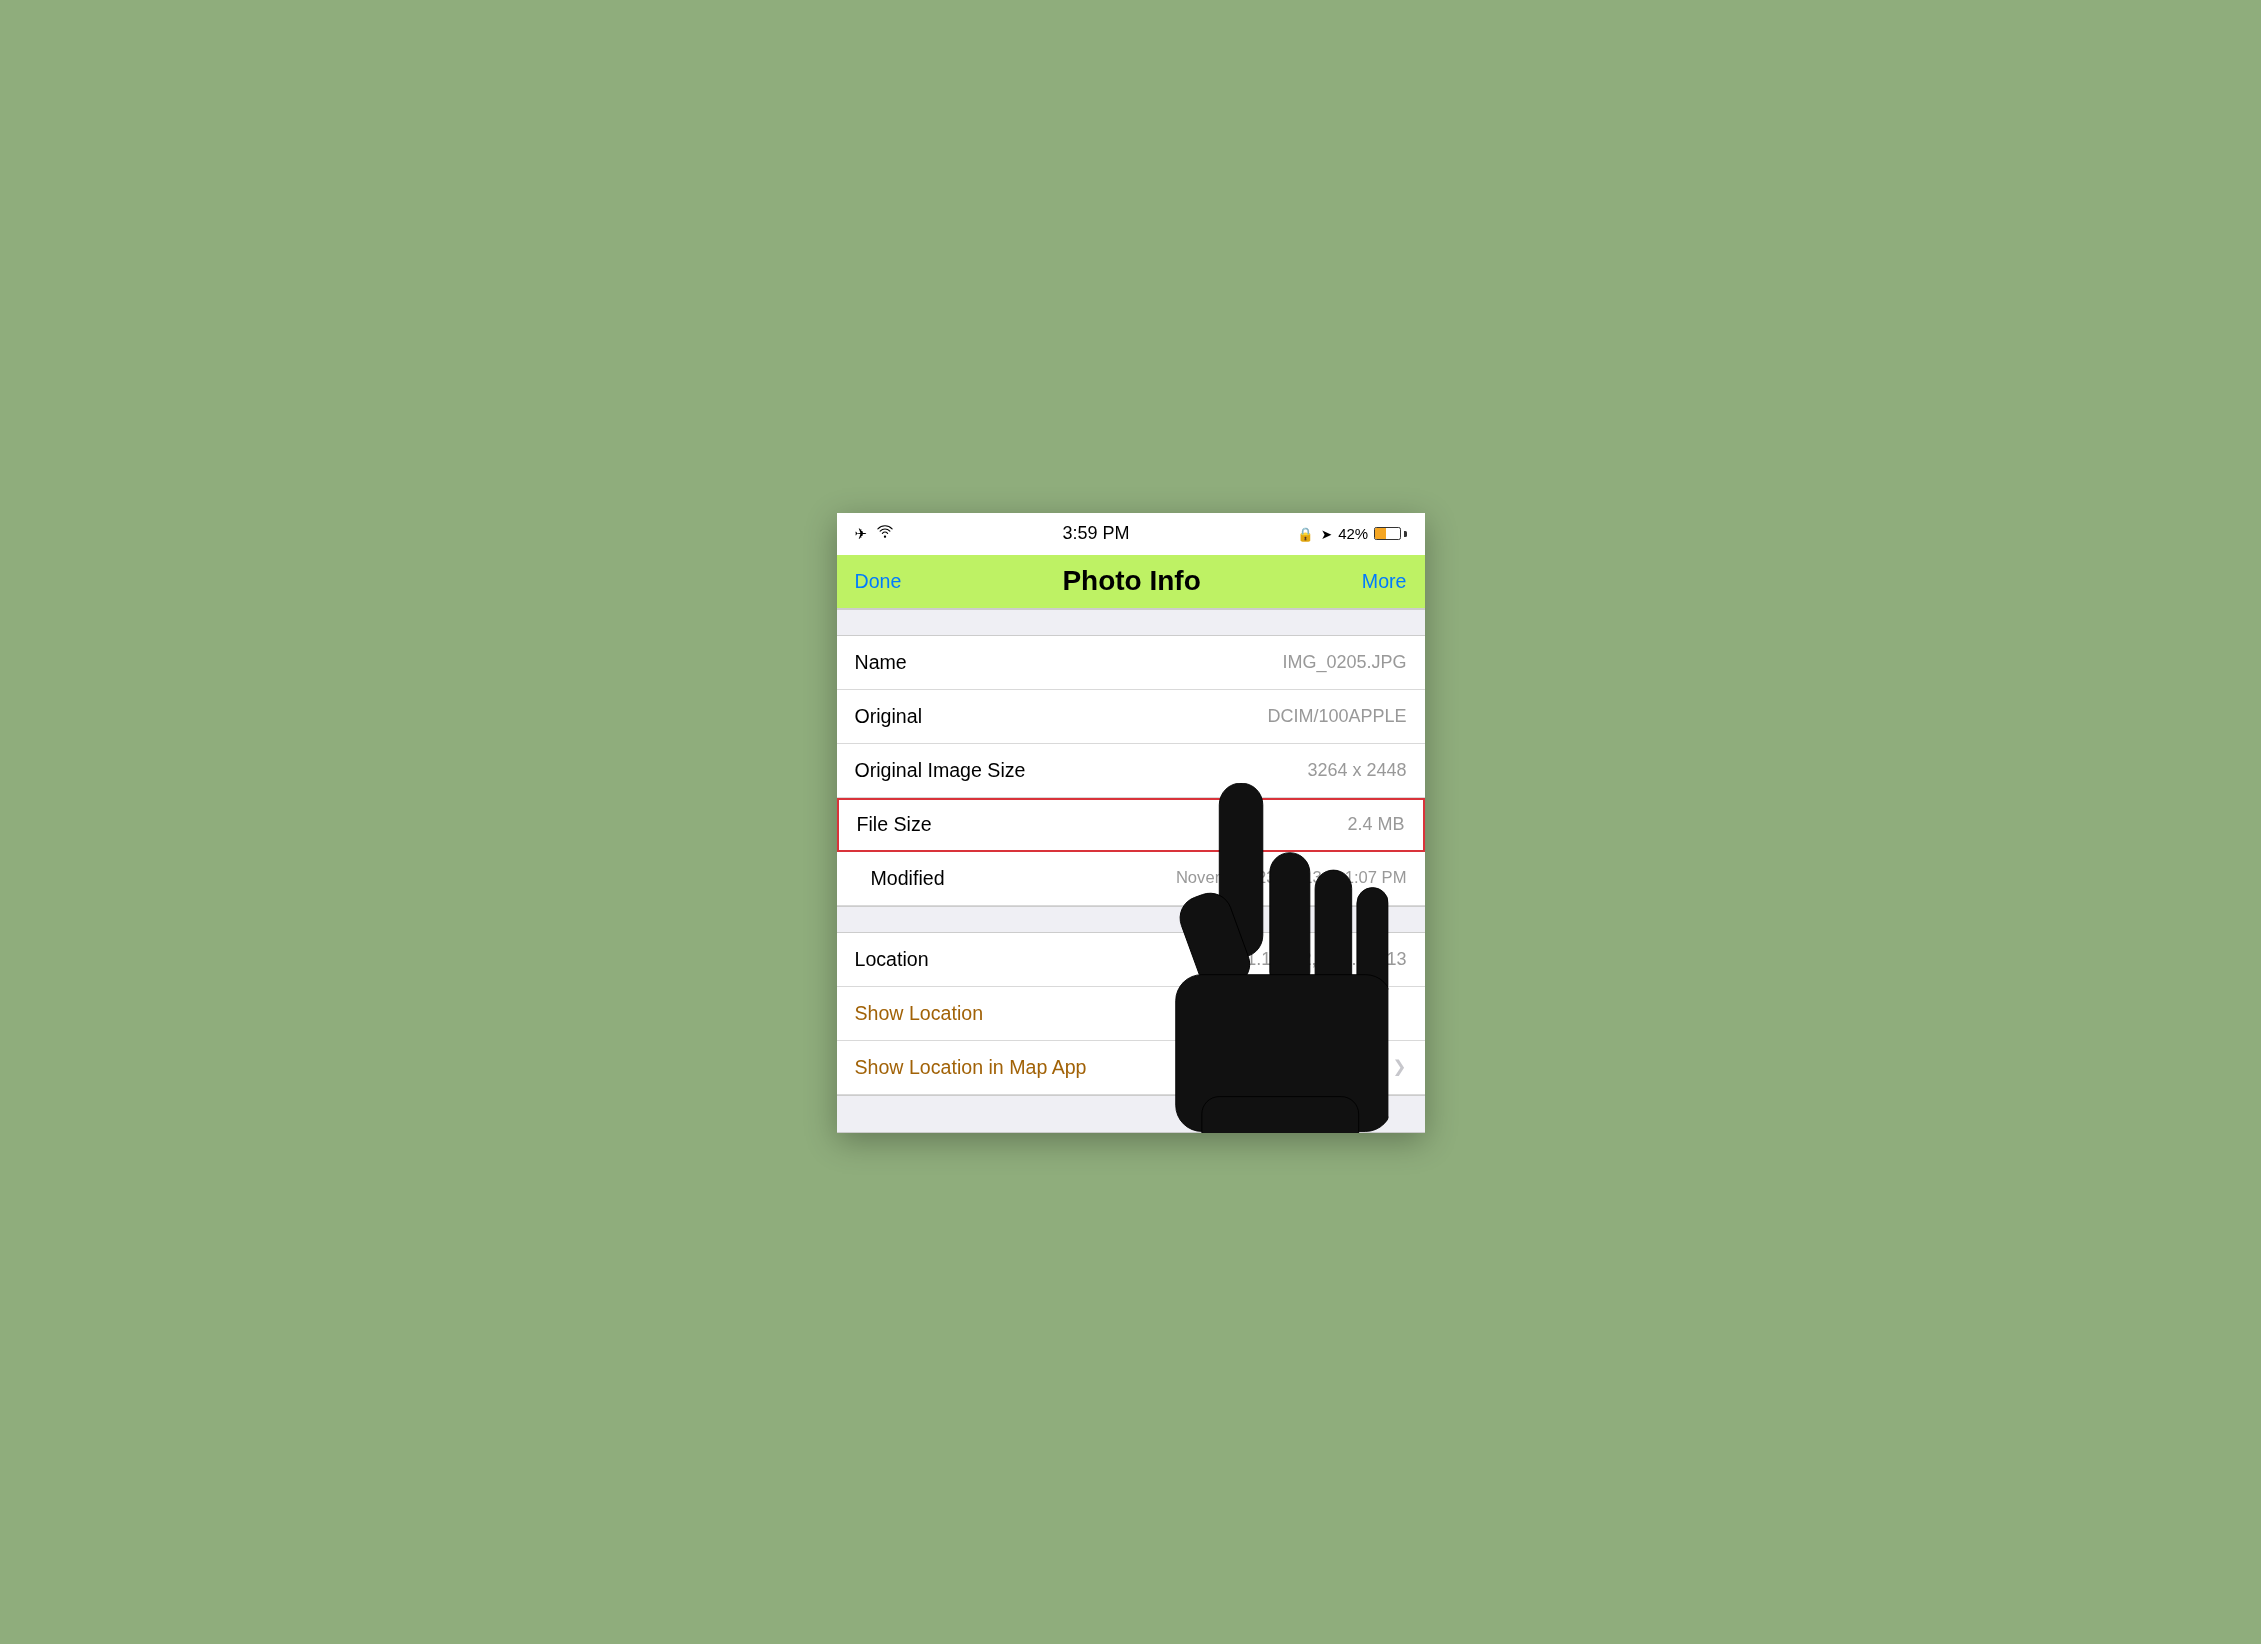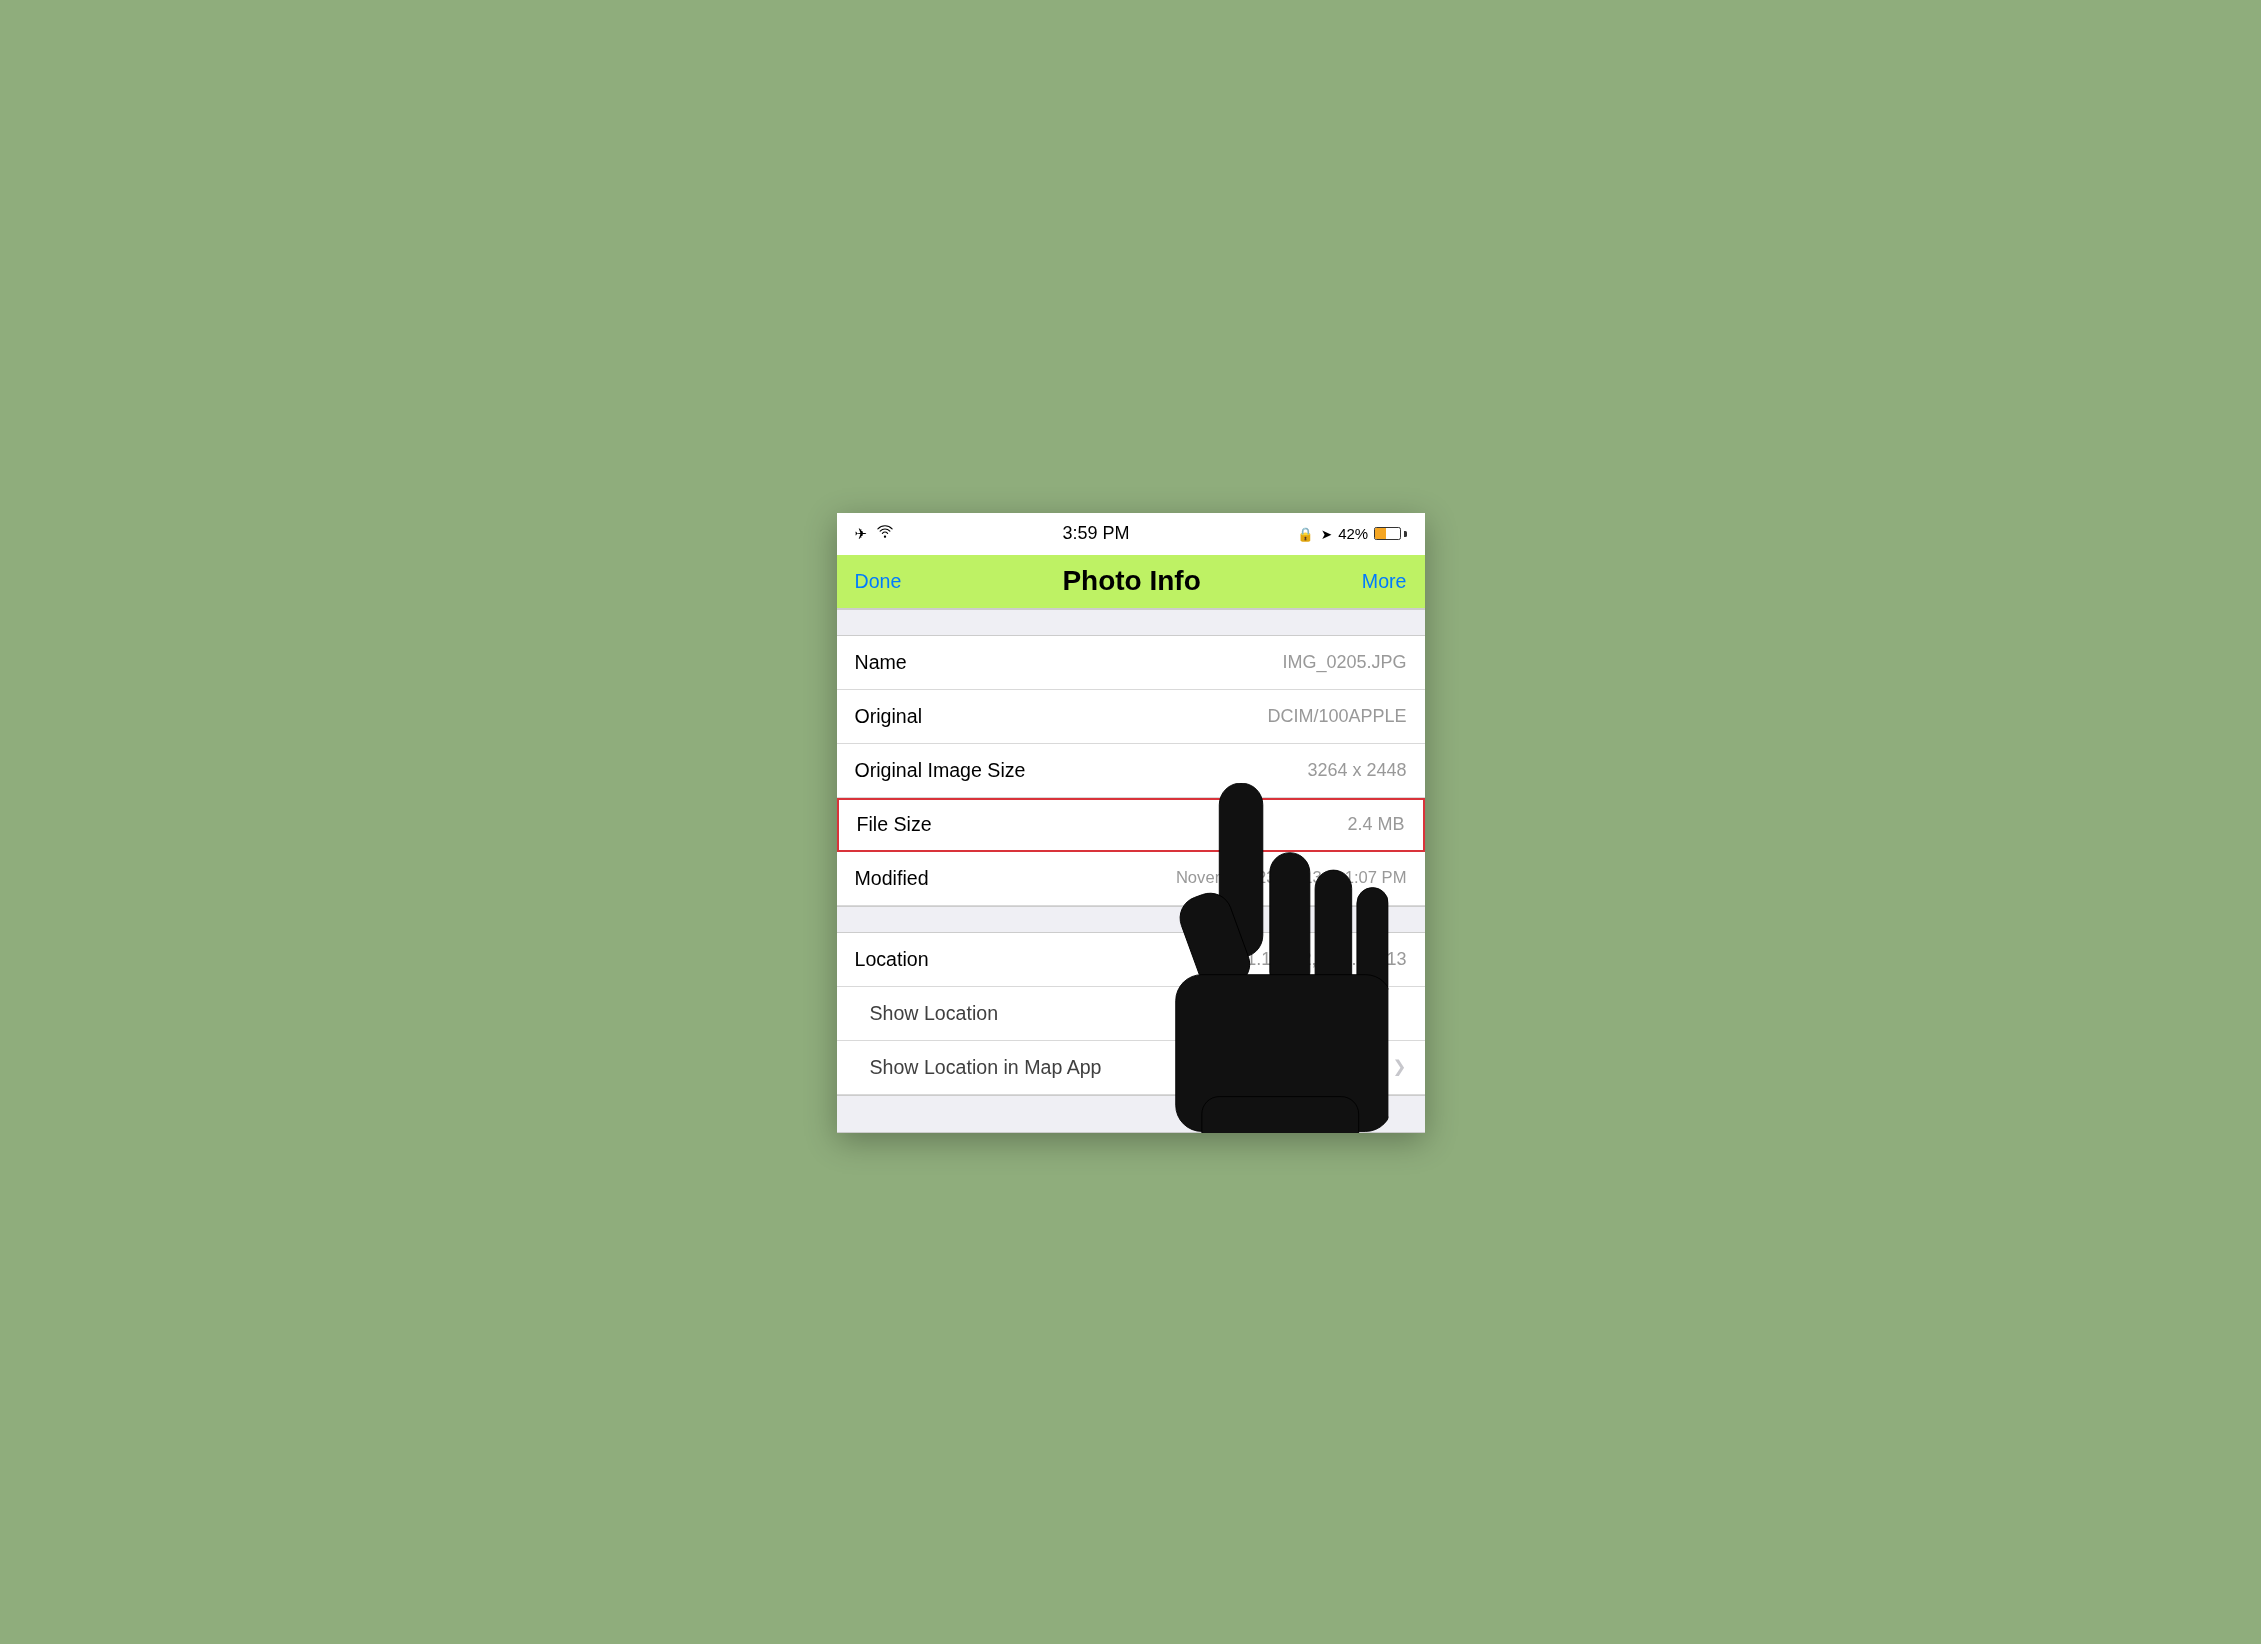--- a/index.html
+++ b/index.html
@@ -118,20 +118,21 @@
     
     .info-row {
       display: flex;
       align-items: center;
       justify-content: space-between;
       padding: 12px 18px;
       height: 54px;
       border-bottom: 0.8px solid #d9d9d9;
       background: #fff;
       position: relative;
+      text-align: center;
     }
 
     .info-row.highlighted {
       border: 2.3px solid #d9333a;
       margin: 0;
       z-index: 10;
     }
 
     .row-label {
       font-size: 19.6px;
@@ -161,22 +162,21 @@
       align-items: center;
       justify-content: space-between;
       padding: 0 18px;
       height: 54px;
       border-bottom: 0.8px solid #d9d9d9;
       background: #fff;
     }
 
     .show-location-row .row-label {
       font-size: 19.6px;
-      color: #404040;
-      margin-left: 15px;
+      color: #a16207;
     }
 
     .chevron {
       color: #c7c7cc;
       font-size: 16.6px;
     }
 
     
     .hand-overlay {
       position: absolute;

